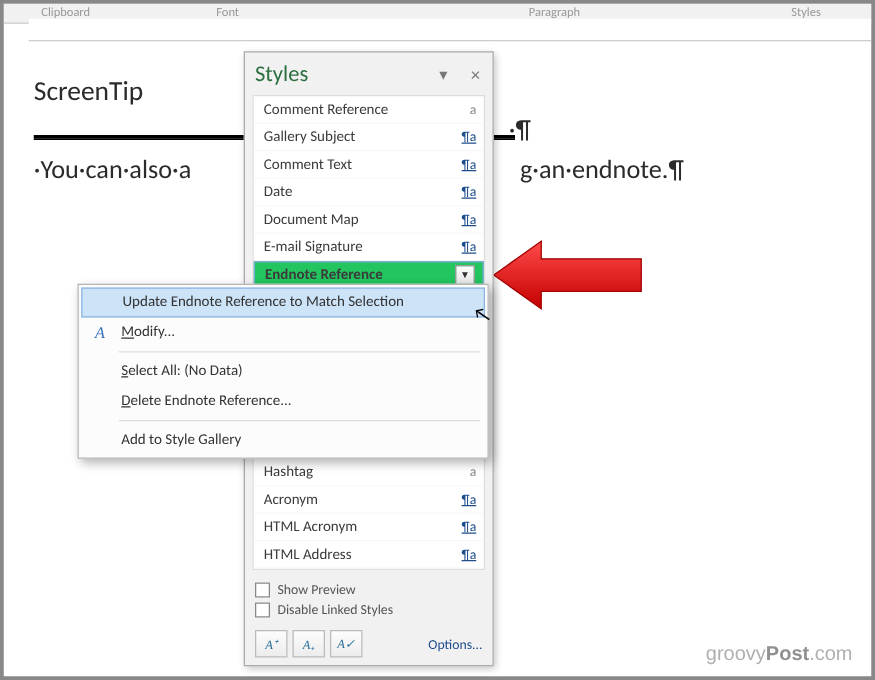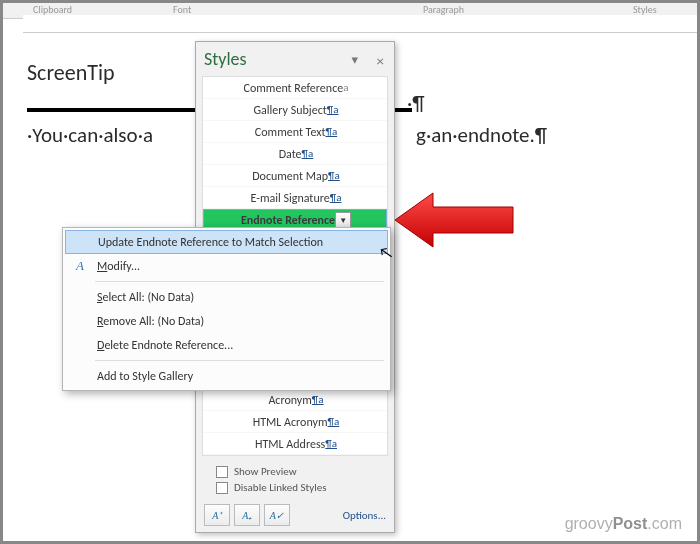--- a/index.html
+++ b/index.html
@@ -93,21 +93,21 @@
     font-size: 13px;
     cursor: pointer;
   }
   .style-list {
     background: #fff;
     border: 1px solid #ddd;
     margin: 0 6px;
   }
   .style-item {
     display: flex;
-    justify-content: center;
+    justify-content: space-between;
     align-items: center;
     height: 22px;
     padding: 0 6px 0 8px;
     border-bottom: 1px solid #f7f7f7;
   }
   .style-item.selected {
     background: #22c55e;
     border: 1px solid #7ca9de;
     position: relative;
   }
@@ -133,21 +133,21 @@
   }
   .pane-footer {
     padding: 6px 8px;
   }
   .chk-row {
     display: flex;
     align-items: center;
     gap: 6px;
     font-size: 11px;
     color: #555;
-    margin: 3px 12px;
+    margin: 3px 0;
   }
   .chk {
     width: 12px;
     height: 12px;
     border: 1px solid #888;
     background: #fff;
   }
   .footer-icons {
     display: flex;
     align-items: center;
@@ -348,23 +348,20 @@
     </div>
   <div class="menu-row">
       <span class="ico">A</span>
       <span><span class="ul">M</span>odify...</span>
     </div>
   <div class="menu-sep"></div>
   <div class="menu-row">
       <span><span class="ul">S</span>elect All: (No Data)</span>
     </div>
   <div class="menu-row">
-      <span><span class="ul">R</span>emove All: (No Data)</span>
-    </div>
-  <div class="menu-row">
       <span><span class="ul">D</span>elete Endnote Reference...</span>
     </div>
   <div class="menu-sep"></div>
   <div class="menu-row">
       <span>Add to Style Gallery</span>
     </div>
 </div>
 
 <svg class="arrow" viewBox="0 0 120 70">
   <defs>

